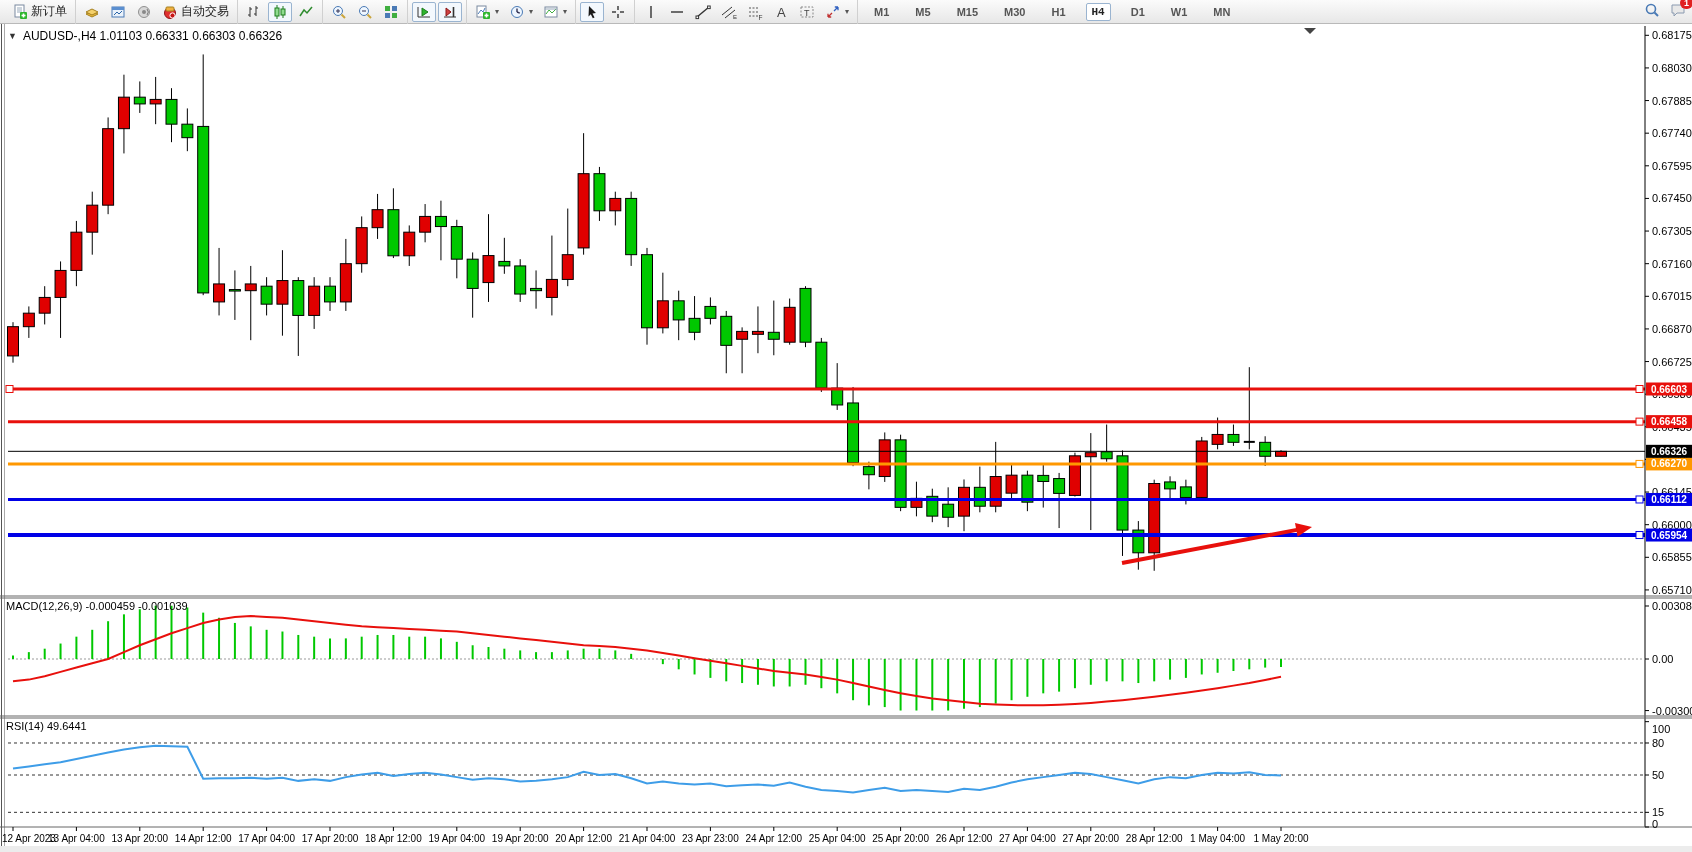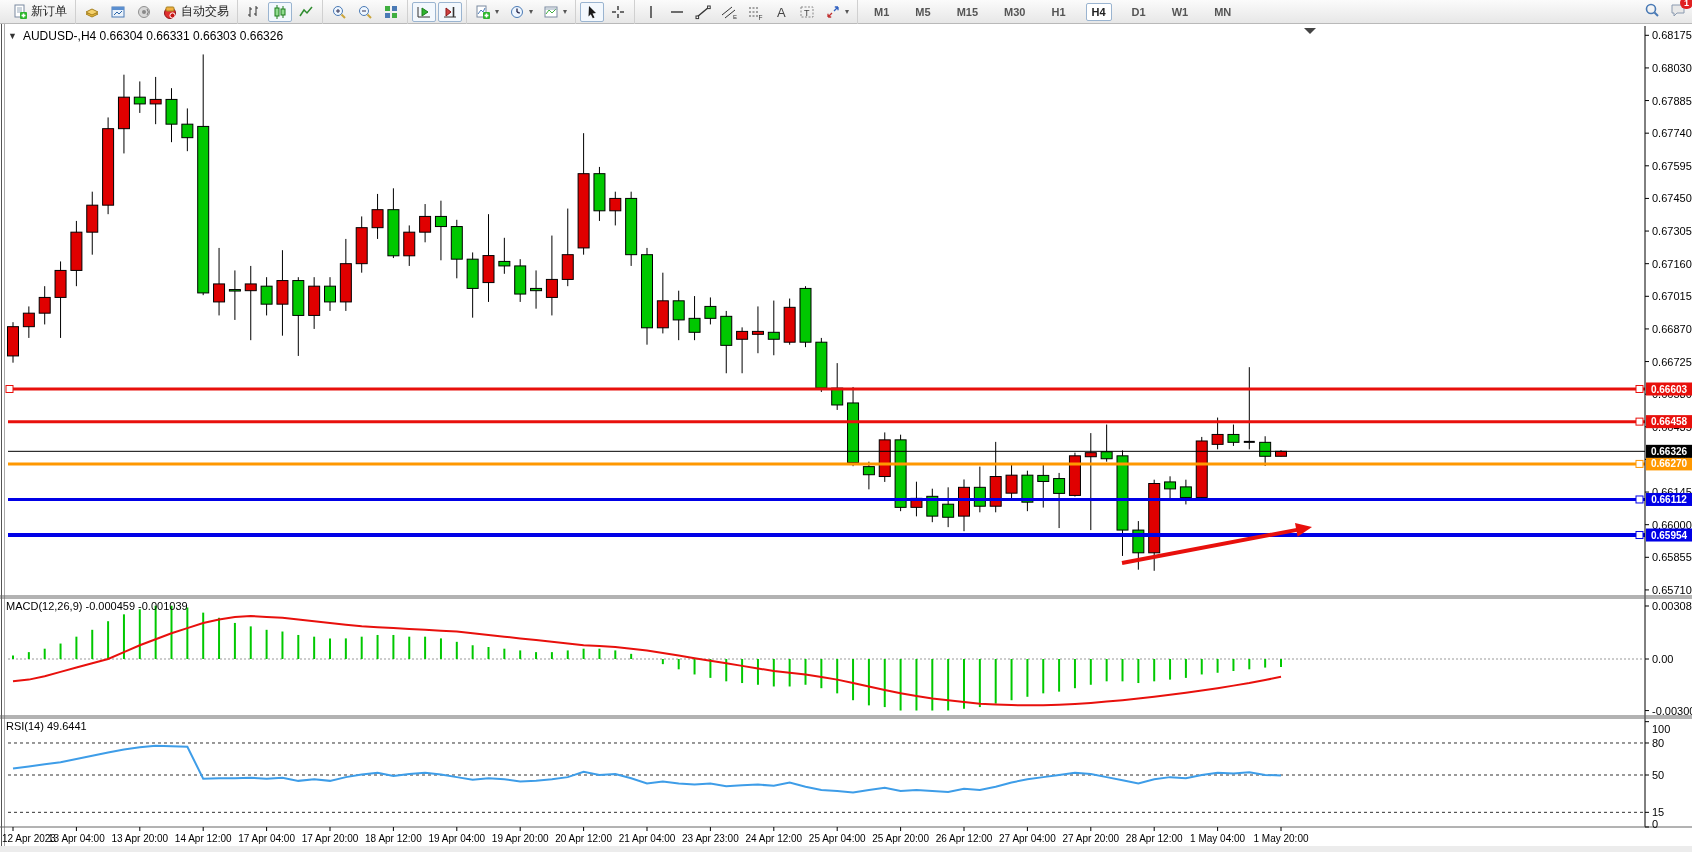--- a/index.html
+++ b/index.html
@@ -12,21 +12,21 @@
   .tb-group{display:flex;align-items:center;height:28px;padding:0 3px;
     border-left:1px solid #d0d0d0;}
   .tb-group:first-child{border-left:none;}
   .tb-btn{display:flex;align-items:center;gap:3px;padding:1px 3px;margin:0 1px;
     border:1px solid transparent;border-radius:2px;font-size:12px;color:#222;cursor:default;}
   .tb-btn.active{border-color:#9ab4d0;background:#f3f8fd;}
   .tb-btn svg{display:block}
   .tb-label{white-space:nowrap;}
   .tf-btn{font-size:11px;font-weight:bold;color:#555;padding:2px 5px;margin:0 7px;
     border:1px solid transparent;border-radius:2px;}
-  .tf-btn.active{border-color:#9ab4d0;background:#fff;color:#222;}
+  .tf-btn.active{border-color:#9ab4d0;background:#fff;color:#222;font-family:Liberation Mono, monospace;}
   .dd{font-size:8px;color:#555;margin-left:1px;}
   #tb-right{position:absolute;right:6px;top:2px;display:flex;align-items:center;gap:10px;}
   .badge{position:absolute;right:-7px;top:-5px;background:#e02020;color:#fff;
     font-size:9px;font-weight:bold;border-radius:8px;padding:1px 4px;line-height:10px;}
   
   #chart-wrap{position:absolute;left:0;top:24px;width:1692px;height:828px;background:#fff;}
   #chart-header{position:absolute;left:8px;top:5px;font-size:12px;color:#000;
     display:flex;align-items:center;gap:6px;z-index:5;}
   #chart-header .caret{font-size:9px;color:#333;}
   svg text{font-family:"Liberation Sans",sans-serif;}
@@ -258,21 +258,21 @@
             <line x1="10.5" y1="10.5" x2="14" y2="14" stroke="#4a7ab5" stroke-width="2"></line>
           </svg></div>
         <div style="position: relative;"><svg width="16" height="16" viewBox="0 0 16 16">
             <path d="M2 3 h12 v8 h-7 l-3 3 v-3 h-2 Z" fill="#e8e8e8" stroke="#8a9ab0"></path>
           </svg><span class="badge">1</span></div>
       </div>
   </div>
   <div id="chart-wrap">
     <div id="chart-header">
       <span class="caret">▼</span>
-      <span>AUDUSD-,H4  0.66304 0.66331 0.66303 0.66326</span>
+      <span>AUDUSD-,H4  1.01103 0.66331 0.66303 0.66326</span>
     </div>
     <svg id="chart-svg" width="1692" height="828">
         <rect x="0" y="0" width="1692" height="828" fill="#ffffff"></rect>
         <line x1="1.5" y1="0" x2="1.5" y2="822" stroke="#555" stroke-width="1"></line>
         <line x1="4.5" y1="0" x2="4.5" y2="822" stroke="#aaa" stroke-width="1"></line>
         <line x1="13" y1="298.1749999999994" x2="13" y2="338.6749999999999" stroke="#000" stroke-width="1"></line>
         <rect x="7.5" y="302.6750000000014" width="11" height="29.24999999999926" fill="#e00000" stroke="#000" stroke-width="1"></rect>
         <line x1="28.85" y1="282.4250000000011" x2="28.85" y2="313.9250000000001" stroke="#000" stroke-width="1"></line>
         <rect x="23.35" y="289.17500000000035" width="11" height="13.500000000001023" fill="#e00000" stroke="#000" stroke-width="1"></rect>
         <line x1="44.7" y1="262.17500000000086" x2="44.7" y2="300.4249999999991" stroke="#000" stroke-width="1"></line>

